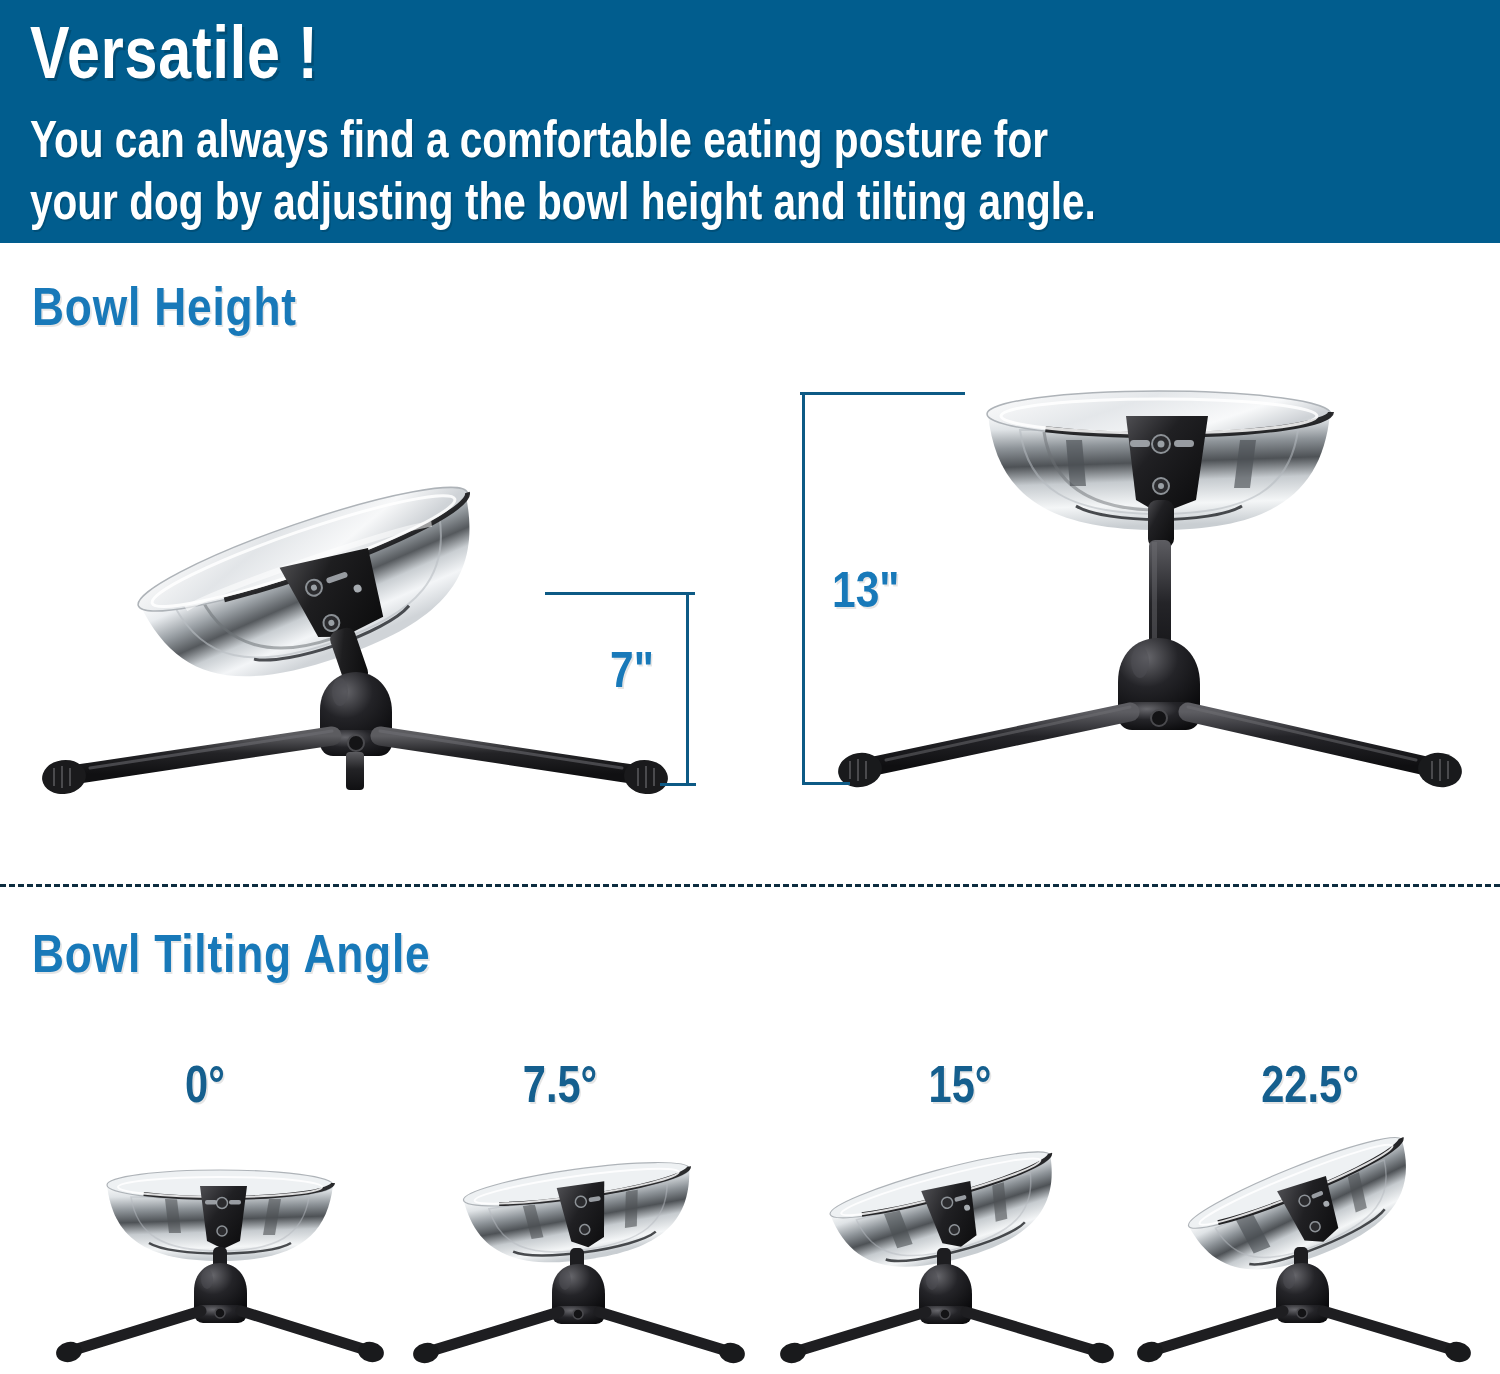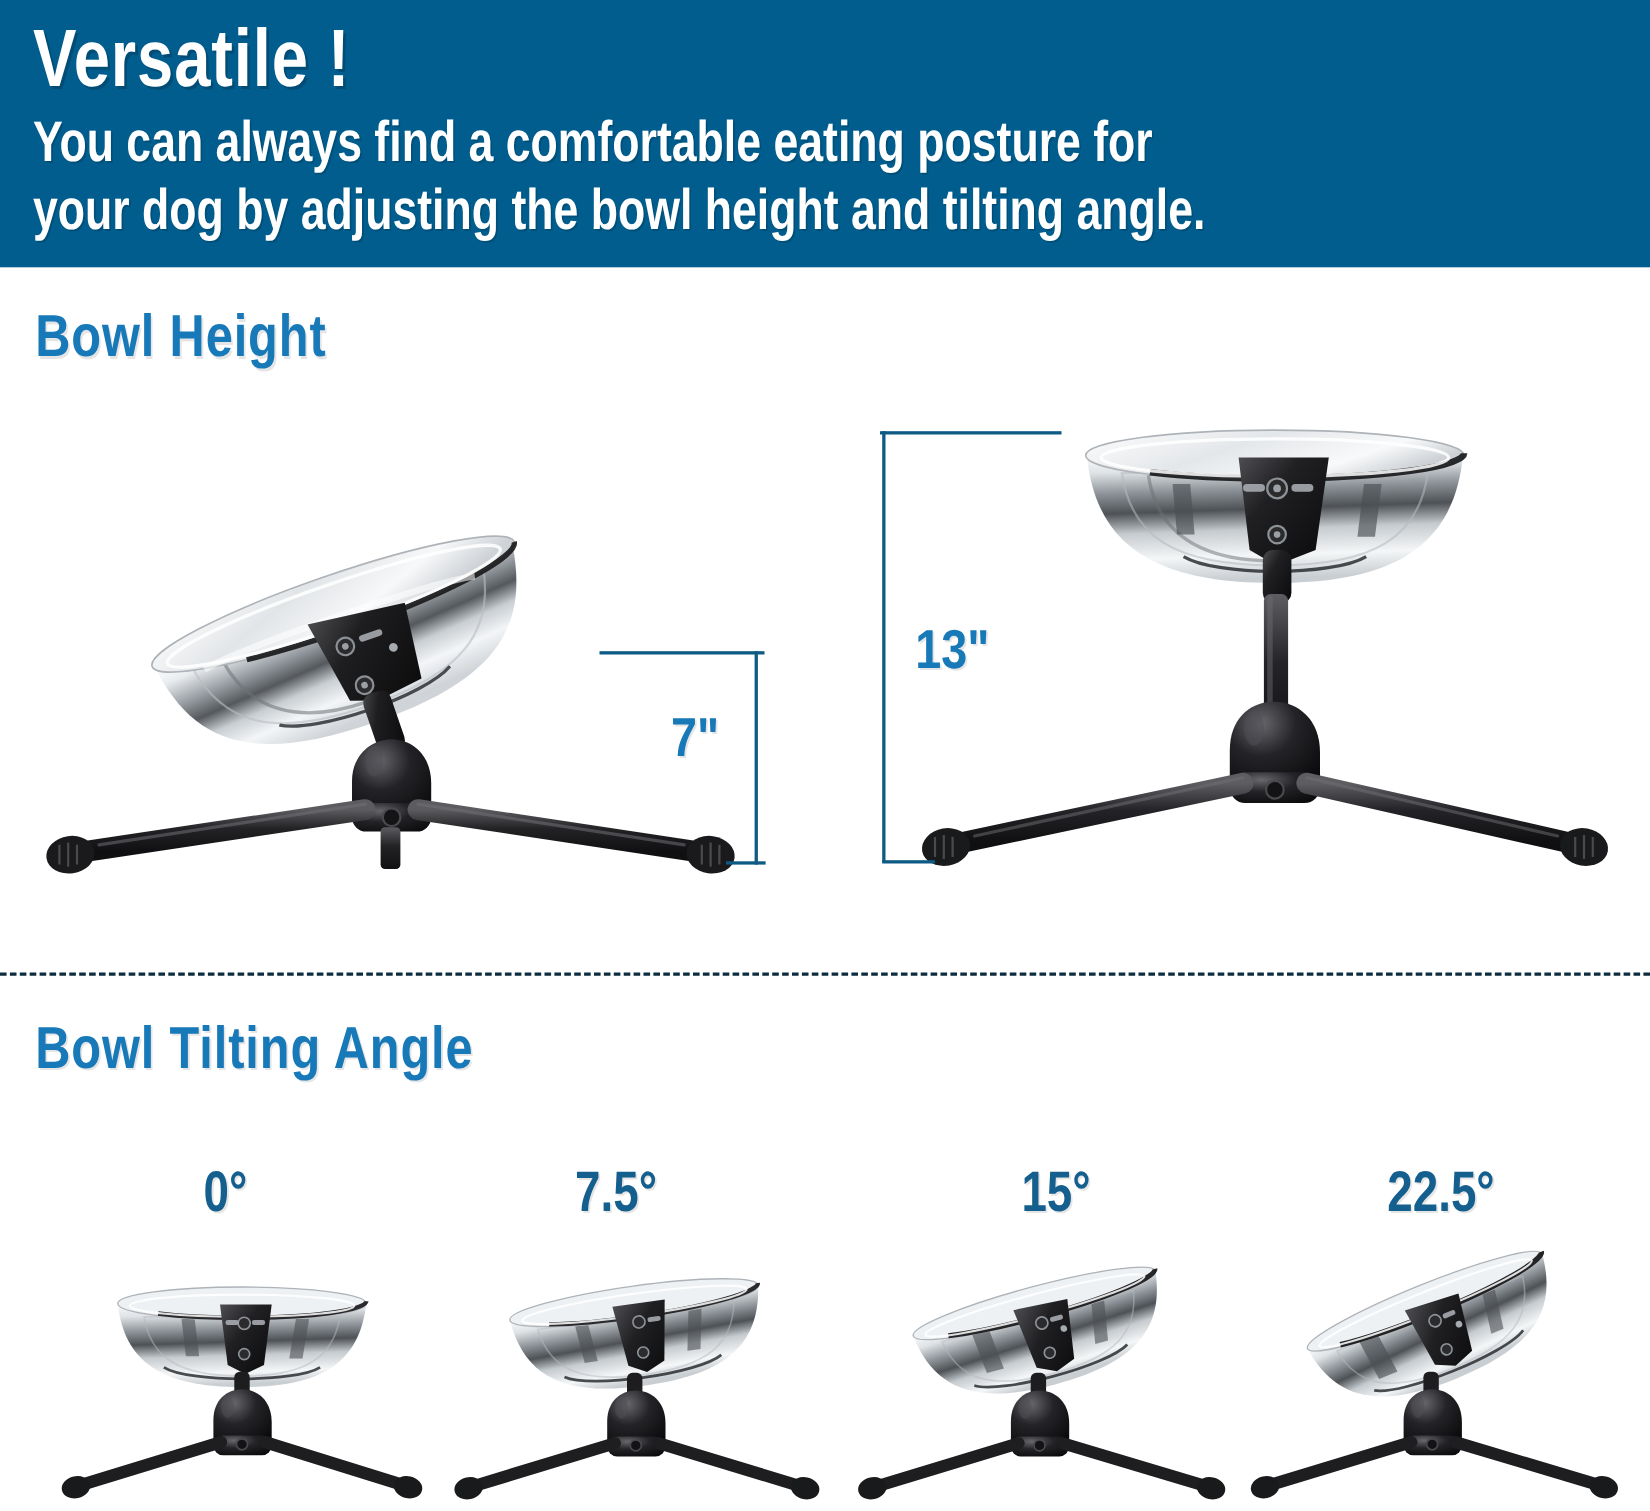--- a/index.html
+++ b/index.html
@@ -33,21 +33,21 @@
     color: #ffffff;
     font-family: "Liberation Sans Narrow", "Liberation Sans", sans-serif;
     font-weight: 700;
     font-size: 52px;
     line-height: 62px;
     transform: scaleX(0.78);
     transform-origin: left top;
     white-space: nowrap;
     text-shadow: 2px 2px 0 rgba(0,0,0,0.15);
   }
-  .banner-sub-wrap { margin-top: 6px; }
+  .banner-sub-wrap { margin-top: 16px; }
 
   
   .section-heading {
     position: absolute;
     color: #1879B9;
     font-family: "Liberation Sans Narrow", "Liberation Sans", sans-serif;
     font-weight: 700;
     font-size: 54px;
     line-height: 56px;
     letter-spacing: 1px;

